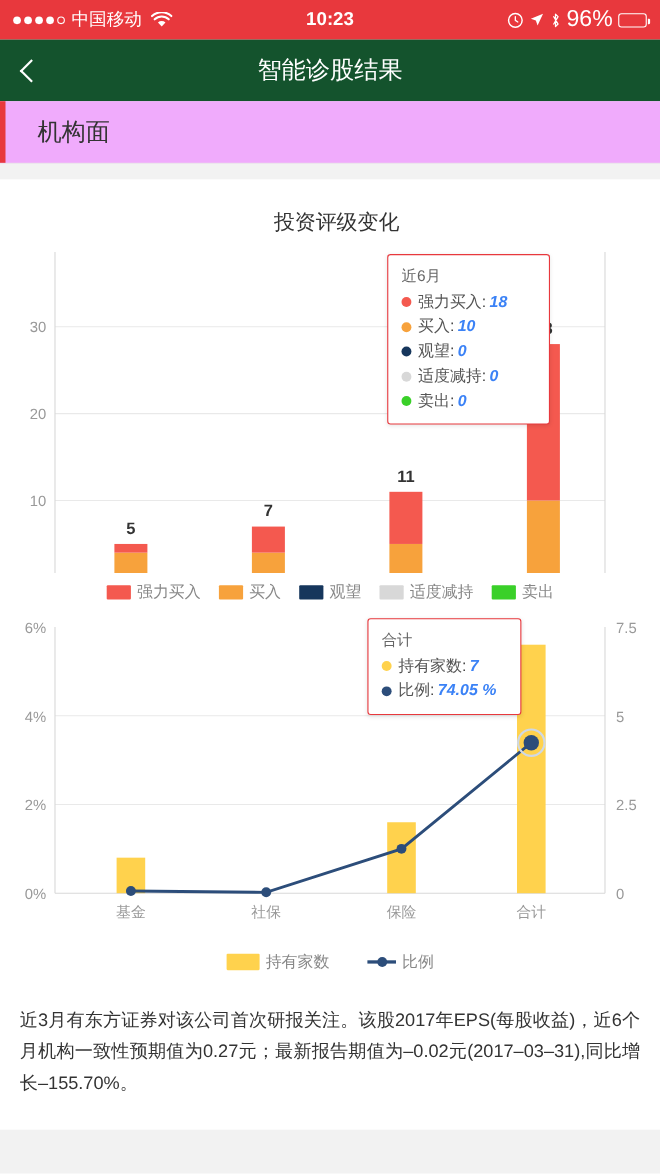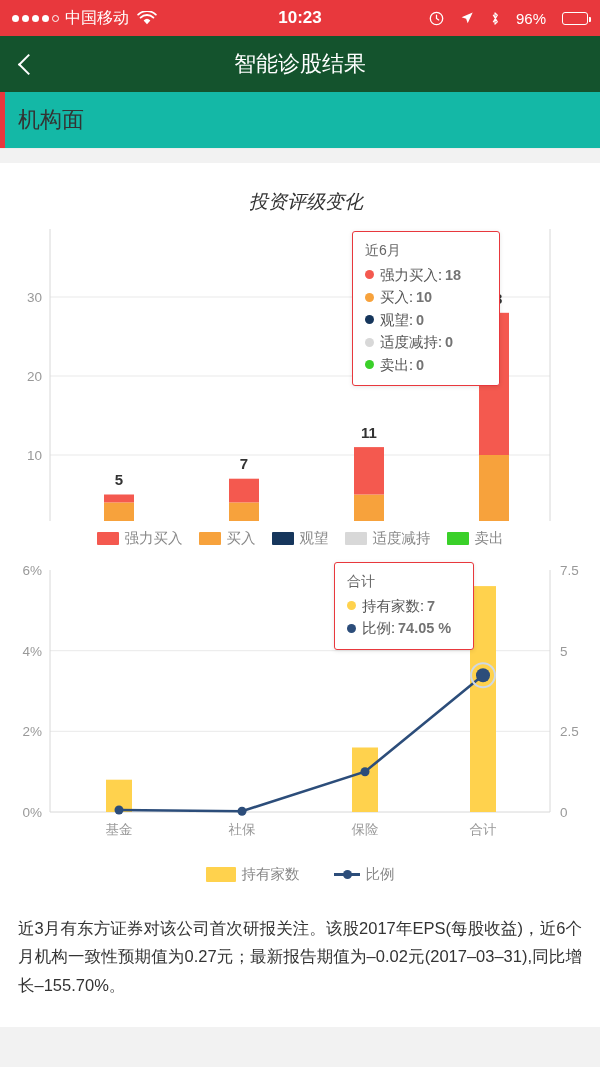--- a/index.html
+++ b/index.html
@@ -35,22 +35,22 @@
   }
   .dot.hollow { background: transparent; border: 1px solid #fff; box-sizing: border-box; }
   .carrier { font-size: 16px; letter-spacing: 0; }
   .wifi { margin-left: 2px; }
   .sb-center {
     position: absolute; left: 0; right: 0; text-align: center;
     font-size: 17px; font-weight: bold;
     pointer-events: none;
   }
   .sb-right {
-    margin-left: auto; display: flex; align-items: center; gap: 16px;
-    font-size: 15px;
+    margin-left: auto; display: flex; align-items: center; gap: 5px;
+    font-size: 21px;
   }
   .battery {
     width: 26px; height: 13px; border: 1px solid #fff; border-radius: 3px;
     position: relative; box-sizing: border-box; padding: 1px;
   }
   .battery::after {
     content: ""; position: absolute; right: -4px; top: 4px;
     width: 2px; height: 5px; background: #fff; border-radius: 0 1px 1px 0;
   }
   .battery .lvl { height: 100%; background: #fff; border-radius: 1px; }
@@ -76,45 +76,44 @@
     margin-left: 5px;
   }
   .nav-title {
     position: absolute; left: 0; right: 0; text-align: center;
     font-size: 22px; font-weight: 500;
     pointer-events: none;
   }
 
   
   .section-head {
-    background: #14b8a6;
+    background: #f0abfc;
     height: 56px;
     display: flex;
     align-items: center;
-    padding-left: 18px;
+    padding-left: 34px;
     font-size: 22px;
     color: #333;
     border-bottom: 1px solid #ececec;
     position: relative;
   }
   .section-head::before {
     content: ""; position: absolute; left: 0; top: 0; bottom: 0;
     width: 5px; background: #e8383d;
   }
 
   .card {
     background: #fff;
     padding-bottom: 6px;
   }
   .chart-title {
     text-align: center;
     font-size: 19px;
     color: #333;
     padding: 26px 0 6px 12px;
-    font-style: italic;
   }
 
   
   .chart-wrap { position: relative; }
   svg { display: block; }
 
   .tooltip {
     position: absolute;
     background: #fff;
     border: 1px solid #e8383d;
@@ -126,21 +125,21 @@
     box-shadow: 0 1px 4px rgba(0,0,0,0.10);
     white-space: nowrap;
   }
   .tooltip .tt-title { color: #666; margin-bottom: 2px; font-size: 14px; }
   .tooltip .tt-row { display: flex; align-items: center; }
   .tooltip .tt-dot {
     width: 9px; height: 9px; border-radius: 50%;
     margin-right: 6px; flex: none;
   }
   .tooltip .tt-label { color: #555; }
-  .tooltip .tt-val { font-weight: bold; color: #737373; margin-left: 3px; }
+  .tooltip .tt-val { font-weight: bold; color: #3b82f6; margin-left: 3px; font-style: italic; }
 
   .legend {
     display: flex;
     justify-content: center;
     align-items: center;
     gap: 16px;
     font-size: 14.5px;
     color: #888;
     padding: 8px 0 14px 0;
     flex-wrap: wrap;

